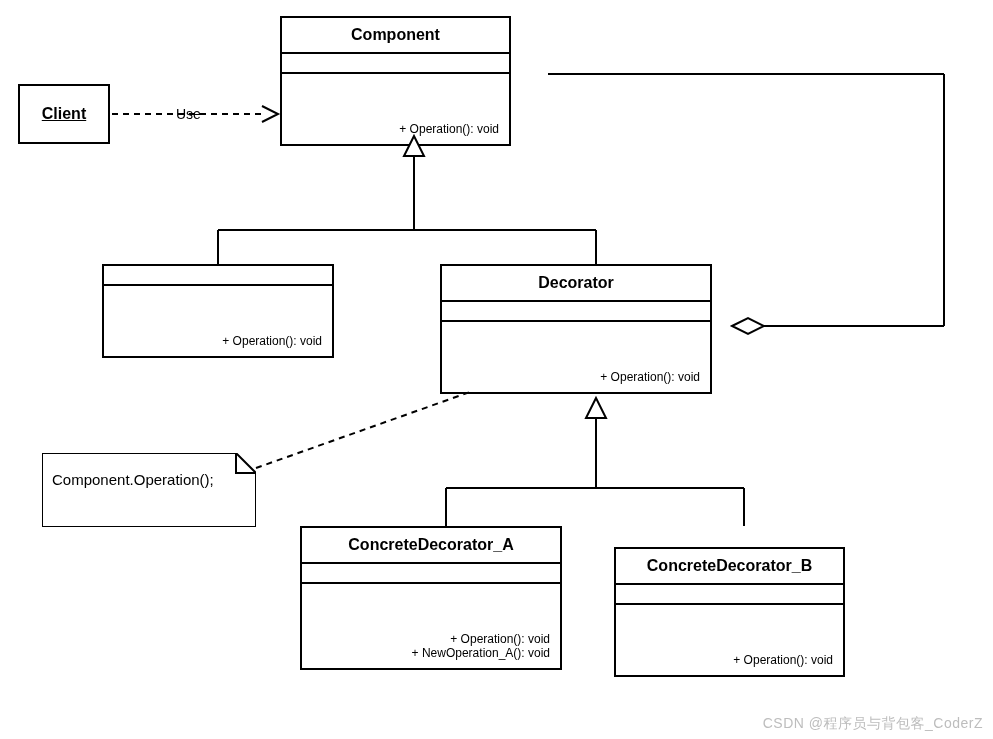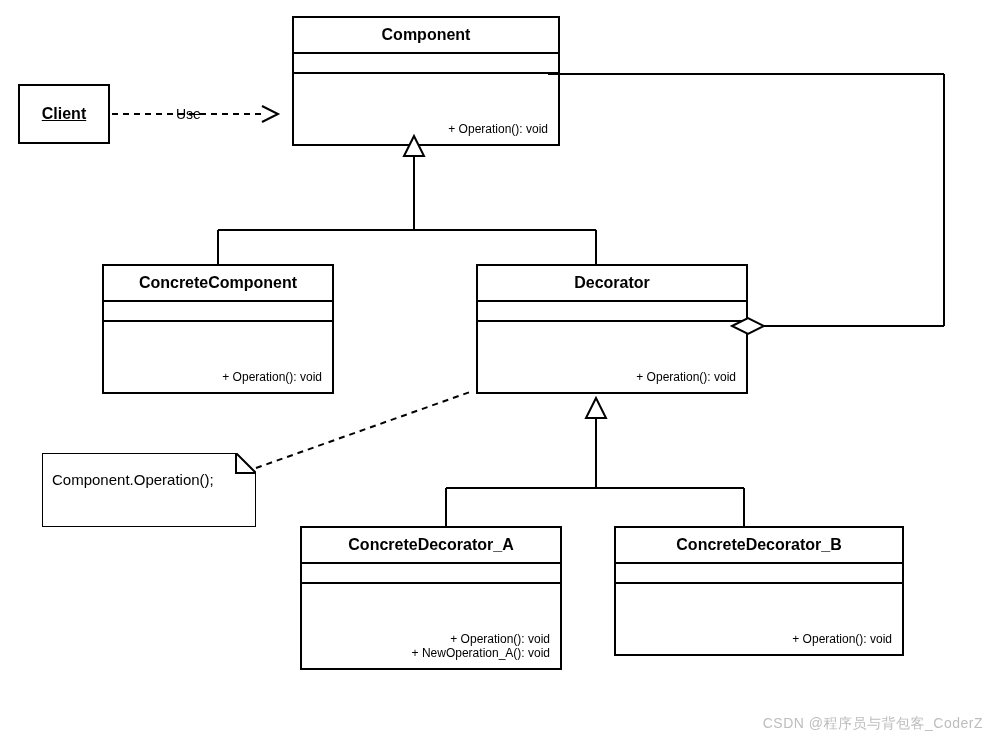--- a/index.html
+++ b/index.html
@@ -78,37 +78,36 @@
 </style>
 </head>
 <body>
 
 <div class="canvas">
 
   <div class="client" style="left:18px; top:84px; width:92px; height:60px;">
     <span>Client</span>
   </div>
 
-  <div class="box" style="left:292px; top:16px; width:268px;">
+  <div class="box" style="left:280px; top:16px; width:231px;">
     <div class="section title">Component</div>
     <div class="section empty"></div>
     <div class="section op">
       <span class="op-line">+ Operation(): void</span>
     </div>
   </div>
 
   <div class="box" style="left:102px; top:264px; width:232px;">
-    <div class="section title">ConcreteComponent</div>
     <div class="section empty"></div>
     <div class="section op">
       <span class="op-line">+ Operation(): void</span>
     </div>
   </div>
 
-  <div class="box" style="left:476px; top:264px; width:272px;">
+  <div class="box" style="left:440px; top:264px; width:272px;">
     <div class="section title">Decorator</div>
     <div class="section empty"></div>
     <div class="section op">
       <span class="op-line">+ Operation(): void</span>
     </div>
   </div>
 
   <div class="note" style="left:42px; top:453px; width:214px; height:93px;">
     <svg width="214" height="74" style="position:absolute; left:0; top:0;">
       <polygon points="0,0 194,0 214,20 214,74 0,74" fill="#ffffff" stroke="#000" stroke-width="2"></polygon>
@@ -119,21 +118,21 @@
 
   <div class="box" style="left:300px; top:526px; width:262px;">
     <div class="section title">ConcreteDecorator_A</div>
     <div class="section empty"></div>
     <div class="section op">
       <span class="op-line">+ Operation(): void</span>
       <span class="op-line">+ NewOperation_A(): void</span>
     </div>
   </div>
 
-  <div class="box" style="left:614px; top:526px; width:290px;">
+  <div class="box" style="left:614px; top:547px; width:231px;">
     <div class="section title">ConcreteDecorator_B</div>
     <div class="section empty"></div>
     <div class="section op">
       <span class="op-line">+ Operation(): void</span>
     </div>
   </div>
 
   <div class="rel-label" style="left:172px; top:106px;">Use</div>
 
   <div class="watermark">CSDN @程序员与背包客_CoderZ</div>

